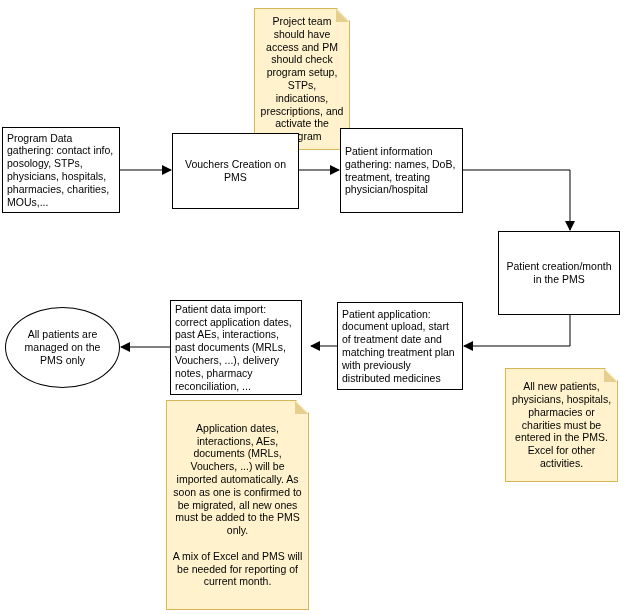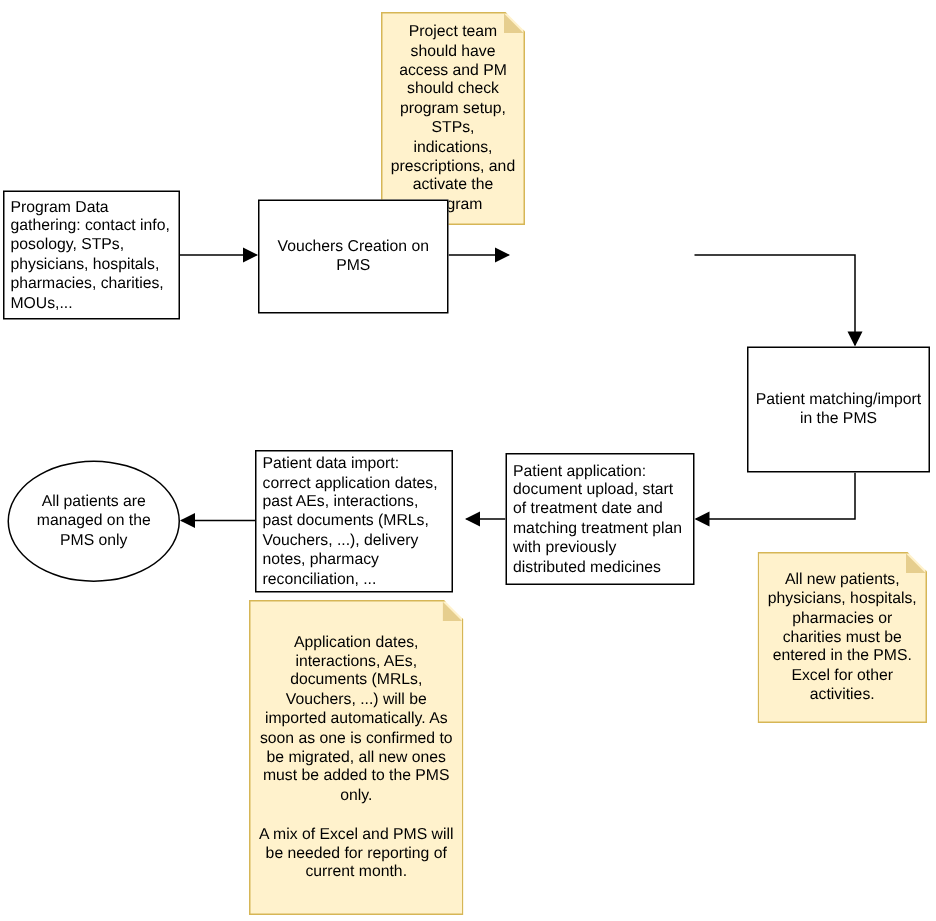--- a/index.html
+++ b/index.html
@@ -109,23 +109,26 @@
   </div>
 
   <div class="node left" style="left:2px;top:127px;width:118px;height:86px;">
     <span>Program Data gathering: contact info, posology, STPs, physicians, hospitals, pharmacies, charities, MOUs,...</span>
   </div>
 
   <div class="node center" style="left:172px;top:133px;width:127px;height:76px;">
     <span>Vouchers Creation on PMS</span>
   </div>
 
+  <div class="node left" style="left:340px;top:128px;width:123px;height:85px;">
+    <span>Patient information gathering: names, DoB, treatment, treating physician/hospital</span>
+  </div>
 
   <div class="node center" style="left:498px;top:231px;width:122px;height:84px;">
-    <span>Patient matching/import in the PMS</span>
+    <span>Patient creation/month in the PMS</span>
   </div>
 
   <div class="node left" style="left:337px;top:302px;width:126px;height:88px;">
     <span>Patient application: document upload, start of treatment date and matching treatment plan with previously distributed medicines</span>
   </div>
 
   <div class="node left" style="left:170px;top:300px;width:132px;height:95px;">
     <span>Patient data import: correct application dates, past AEs, interactions, past documents (MRLs, Vouchers, ...), delivery notes, pharmacy reconciliation, ...</span>
   </div>
 

